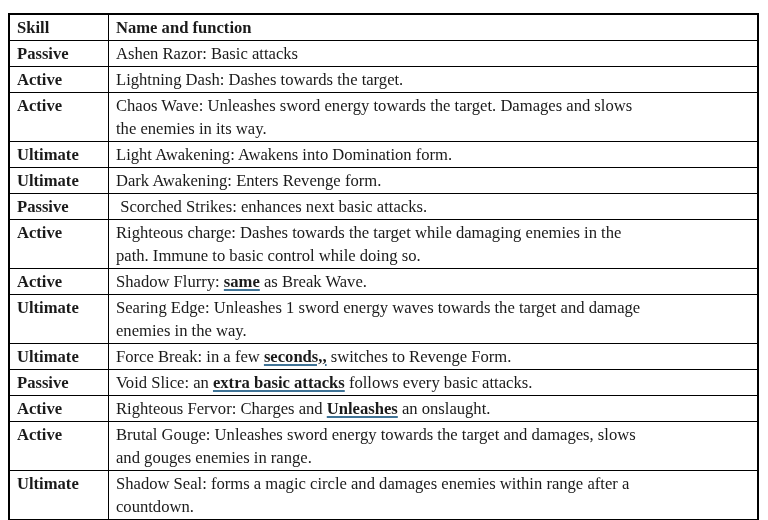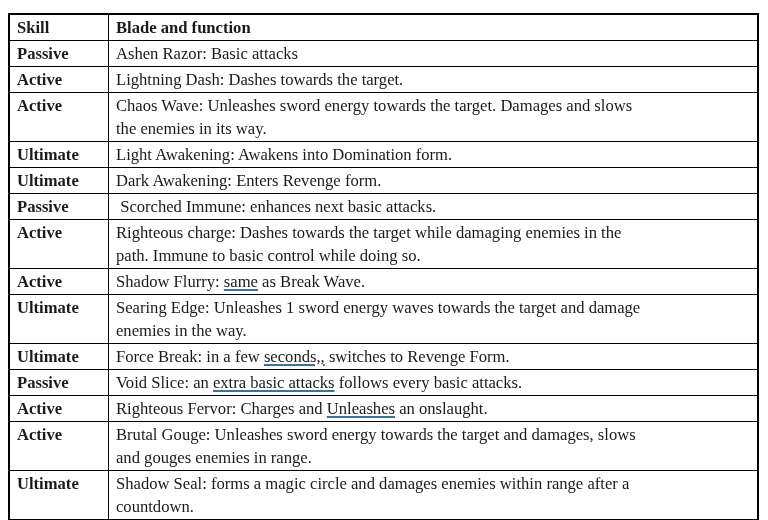--- a/index.html
+++ b/index.html
@@ -43,31 +43,32 @@
   }
   .col-skill {
     width: 84px;
     font-weight: bold;
   }
   .grammar-underline {
     text-decoration: underline;
     text-decoration-thickness: 2px;
     text-decoration-color: #3f7396;
     text-underline-offset: 2px;
+    font-weight: bold;
   }
 </style>
 </head>
 <body>
 
 <div class="page">
   <table class="skill-table">
     <thead>
       <tr>
         <th class="col-skill">Skill</th>
-        <th class="col-func">Blade and function</th>
+        <th class="col-func">Name and function</th>
       </tr>
     </thead>
     <tbody>
         <tr>
           <td class="col-skill">Passive</td>
           <td class="col-func"><span>Ashen Razor: Basic attacks</span></td>
         </tr>
         <tr>
           <td class="col-skill">Active</td>
           <td class="col-func"><span>Lightning Dash: Dashes towards the target.</span></td>
@@ -80,21 +81,21 @@
         <tr>
           <td class="col-skill">Ultimate</td>
           <td class="col-func"><span>Light Awakening: Awakens into Domination form.</span></td>
         </tr>
         <tr>
           <td class="col-skill">Ultimate</td>
           <td class="col-func"><span>Dark Awakening: Enters Revenge form.</span></td>
         </tr>
         <tr>
           <td class="col-skill">Passive</td>
-          <td class="col-func"><span> Scorched Immune: enhances next basic attacks.</span></td>
+          <td class="col-func"><span> Scorched Strikes: enhances next basic attacks.</span></td>
         </tr>
         <tr>
           <td class="col-skill">Active</td>
           <td class="col-func"><span>Righteous charge: Dashes towards the target while damaging enemies in the
 path. Immune to basic control while doing so.</span></td>
         </tr>
         <tr>
           <td class="col-skill">Active</td>
           <td class="col-func"><span>Shadow Flurry: </span><span class="grammar-underline">same</span><span> as Break Wave.</span></td>
         </tr>

